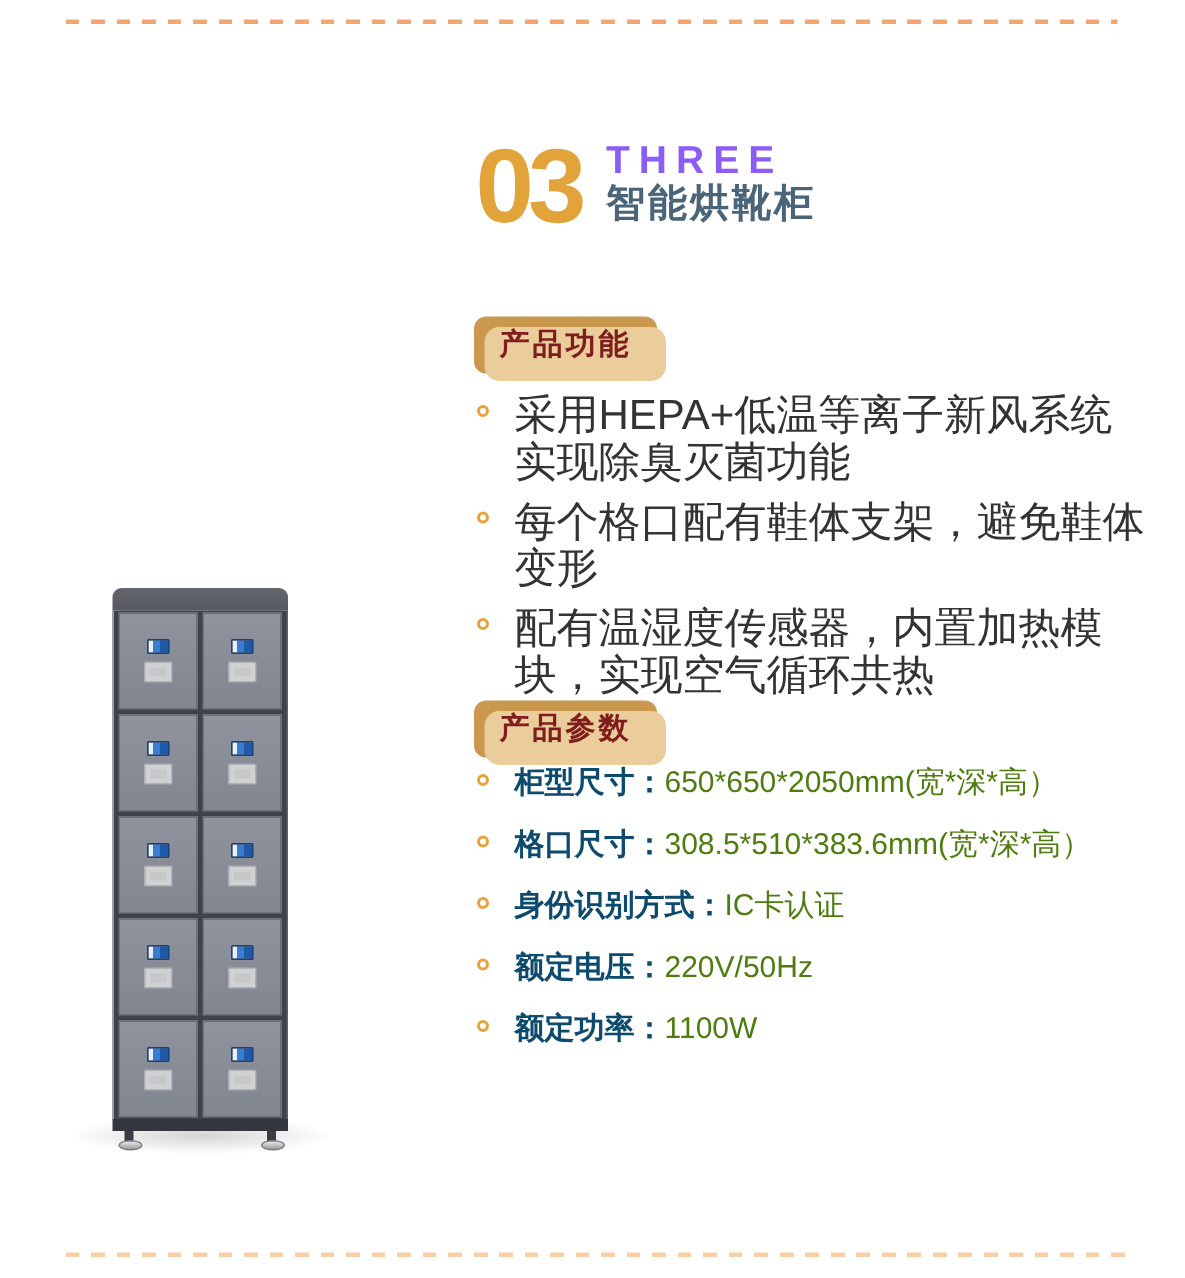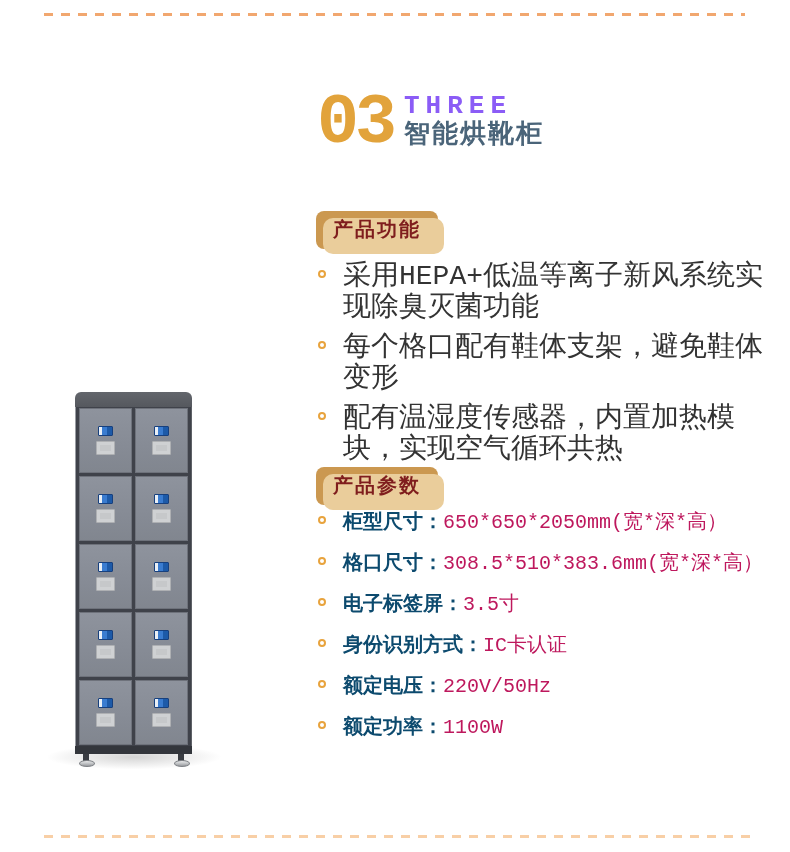--- a/index.html
+++ b/index.html
@@ -1,17 +1,17 @@
 <!DOCTYPE html>
 <html><head>
 <meta charset="utf-8">
 <style>
   * { margin:0; padding:0; box-sizing:border-box; }
   body { background:#ffffff; font-family:"Liberation Sans","DejaVu Sans",sans-serif; }
-  .page { position:relative; width:790px; height:852px; background:#ffffff; overflow:hidden; margin:0 auto;font-family:Liberation Mono, monospace; }
+  .page { position:relative; width:790px; height:852px; background:#ffffff; overflow:hidden; margin:0 auto; }
 
   
   .dash { position:absolute; height:3px; }
   .dash.top { left:44px; width:701px; top:13px;
     background:repeating-linear-gradient(90deg,#F1A76F 0 9px,transparent 9px 17px); }
   .dash.bottom { left:44px; width:708px; top:835px;
     background:repeating-linear-gradient(90deg,#F8CFA6 0 9px,transparent 9px 17px); }
 
   
   .big-num { position:absolute; left:317px; top:90px; font-size:70px; line-height:68px;
@@ -35,21 +35,21 @@
   .f-list { margin-top:12px; }
   .p-list { margin-top:4px; }
   .list li { position:relative; padding-left:27px; color:#333; }
   .f-list li { font-size:28px; line-height:31px; margin-bottom:9px; }
   .p-list li { font-size:20px; line-height:27px; margin-bottom:14px; white-space:nowrap; }
   .ring { position:absolute; left:2px; width:8px; height:8px; border:2px solid #E8A33D;
     border-radius:50%; background:#fff; }
   .f-list .ring { top:9px; }
   .p-list .ring { top:7px; }
   .p-label { font-weight:700; color:#0c4a6e; }
-  .p-value { font-weight:400; color:#be185d; }
+  .p-value { font-weight:400; color:#4d7c0f; }
 
   
   .cabinet { position:absolute; left:75px; top:392px; width:117px; }
   .cab-shadow { position:absolute; left:-32px; top:352px; width:182px; height:26px;
     background:radial-gradient(ellipse at center, rgba(60,60,60,0.22), rgba(60,60,60,0) 68%);
     z-index:0; }
   .cab-cap { position:relative; z-index:1; height:15px; background:linear-gradient(#63666c,#55585e);
     border-radius:6px 6px 0 0; }
   .cab-body { position:relative; z-index:1; background:#3F424A; padding:1px 3px;
     display:grid; grid-template-columns:1fr 1fr; gap:3px;
@@ -142,21 +142,20 @@
         <li><span class="ring"></span><span>每个格口配有鞋体支架，避免鞋体变形</span></li>
         <li><span class="ring"></span><span>配有温湿度传感器，内置加热模块，实现空气循环共热</span></li>
       </ul>
   </section>
 
   <section class="params">
     <div class="badge">产品参数</div>
     <ul class="list p-list">
         <li><span class="ring"></span><span class="p-label">柜型尺寸：</span><span class="p-value">650*650*2050mm(宽*深*高）</span></li>
         <li><span class="ring"></span><span class="p-label">格口尺寸：</span><span class="p-value">308.5*510*383.6mm(宽*深*高）</span></li>
-        <li><span class="ring"></span><span class="p-label">电子标签屏：</span><span class="p-value">3.5寸</span></li>
         <li><span class="ring"></span><span class="p-label">身份识别方式：</span><span class="p-value">IC卡认证</span></li>
         <li><span class="ring"></span><span class="p-label">额定电压：</span><span class="p-value">220V/50Hz</span></li>
         <li><span class="ring"></span><span class="p-label">额定功率：</span><span class="p-value">1100W</span></li>
       </ul>
   </section>
 
   <div class="dash bottom"></div>
 
 </div>
 

